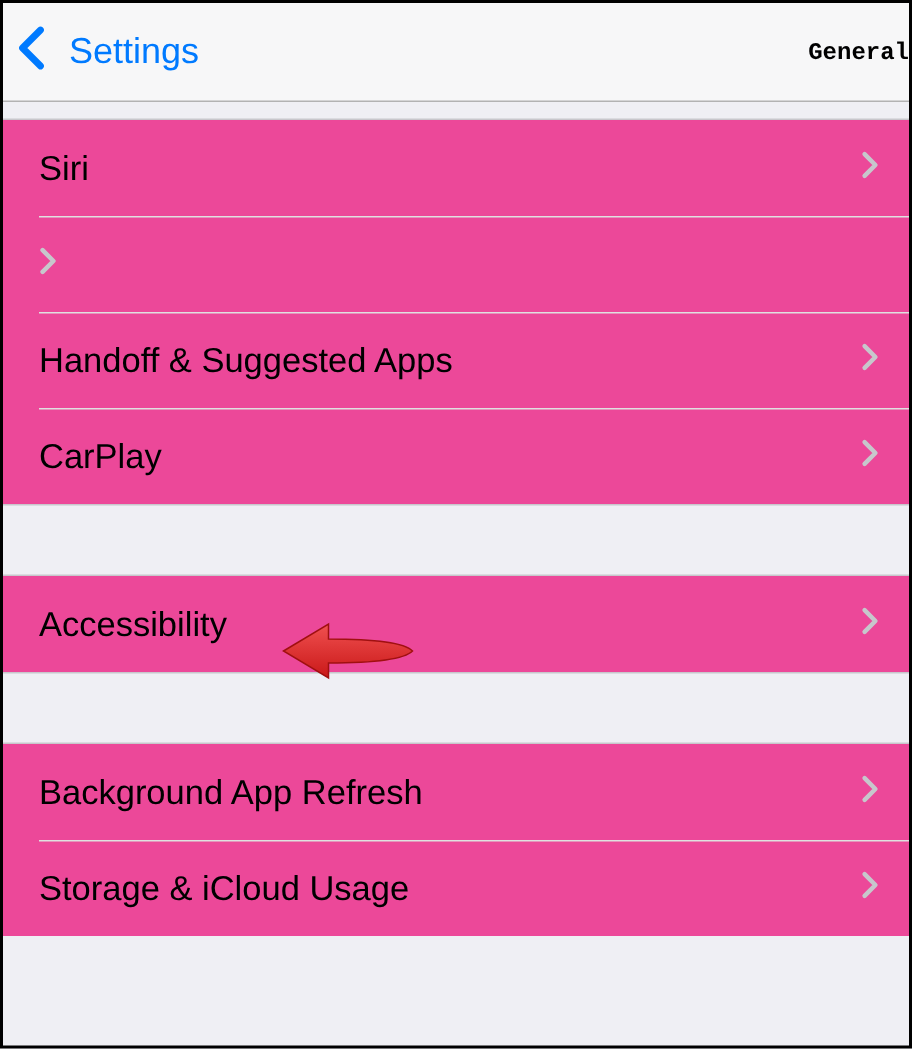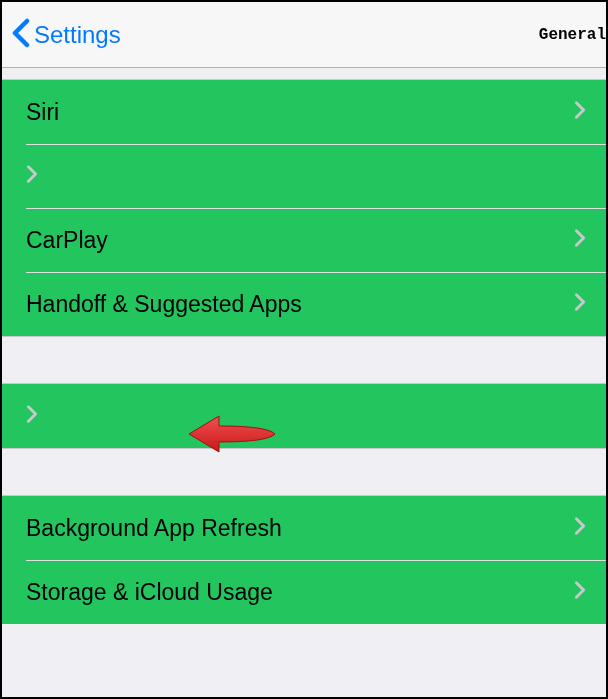--- a/index.html
+++ b/index.html
@@ -21,21 +21,21 @@
       background: #f7f7f8;
       border-bottom: 1px solid #b2b2b2;
       display: flex;
       align-items: center;
       position: relative;
     }
     .back-button {
       display: flex;
       align-items: center;
       padding-left: 10px;
-      gap: 4px;
+      gap: 16px;
     }
     .back-chevron {
       color: #007aff;
     }
     .back-label {
       color: #007aff;
       font-size: 24px;
       font-weight: 400;
     }
     .navbar-title {
@@ -53,21 +53,21 @@
       height: 48px;
       background: #efeff4;
       border-top: 1px solid #c8c7cc;
       border-bottom: 1px solid #c8c7cc;
     }
     .group-spacer.first {
       height: 12px;
       border-top: none;
     }
     .list {
-      background: #22c55e;
+      background: #ec4899;
     }
     .row {
       display: flex;
       align-items: center;
       justify-content: space-between;
       padding: 0 20px 0 24px;
       height: 64px;
       position: relative;
     }
     .row + .row::before {
@@ -122,41 +122,42 @@
     </span>
   </div>
   <div class="row">
     <span class="chevron">
       <svg width="12" height="20" viewBox="0 0 10 16" fill="none">
           <path d="M2 2 L8 8 L2 14" stroke="#c7c7cc" stroke-width="2.5" stroke-linecap="round" stroke-linejoin="round"></path>
         </svg>
     </span>
   </div>
   <div class="row">
-    <span class="row-label">CarPlay</span>
+    <span class="row-label">Handoff &amp; Suggested Apps</span>
     <span class="chevron">
       <svg width="12" height="20" viewBox="0 0 10 16" fill="none">
           <path d="M2 2 L8 8 L2 14" stroke="#c7c7cc" stroke-width="2.5" stroke-linecap="round" stroke-linejoin="round"></path>
         </svg>
     </span>
   </div>
   <div class="row">
-    <span class="row-label">Handoff &amp; Suggested Apps</span>
+    <span class="row-label">CarPlay</span>
     <span class="chevron">
       <svg width="12" height="20" viewBox="0 0 10 16" fill="none">
           <path d="M2 2 L8 8 L2 14" stroke="#c7c7cc" stroke-width="2.5" stroke-linecap="round" stroke-linejoin="round"></path>
         </svg>
     </span>
   </div>
 </div>
 
 <div class="group-spacer"></div>
 
 <div class="list">
   <div class="row">
+    <span class="row-label">Accessibility</span>
     <span class="chevron">
       <svg width="12" height="20" viewBox="0 0 10 16" fill="none">
           <path d="M2 2 L8 8 L2 14" stroke="#c7c7cc" stroke-width="2.5" stroke-linecap="round" stroke-linejoin="round"></path>
         </svg>
     </span>
   </div>
 </div>
 
 <div class="group-spacer"></div>
 

